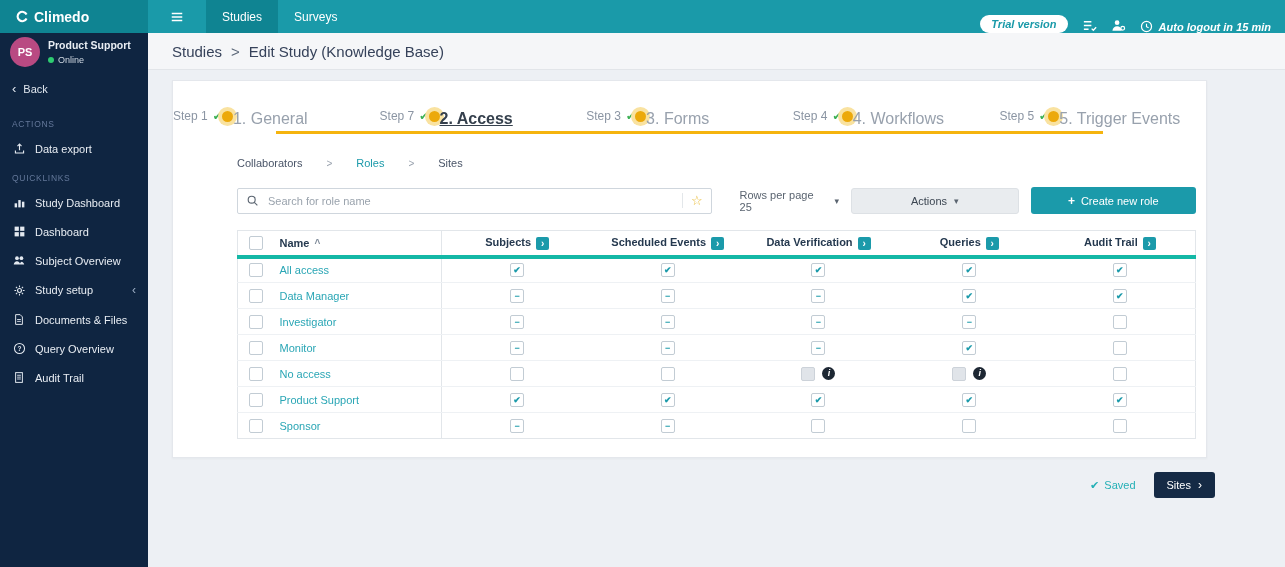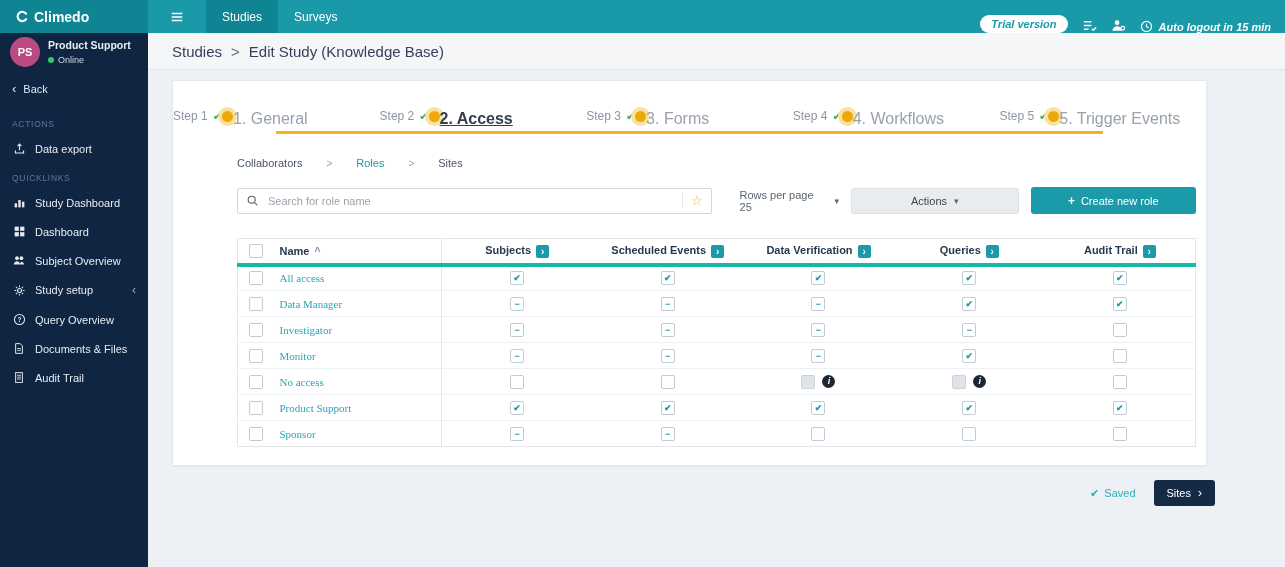--- a/index.html
+++ b/index.html
@@ -48,21 +48,21 @@
   .step-check { color: #3cb054; font-size: 11px; }
   .step-dot { width: 11px; height: 11px; border-radius: 50%; background: #eca90b; box-shadow: 0 0 0 4px #f9e2a0; margin: 10px 0 9px; }
   .step-label { font-size: 16px; color: #98a1ad; margin-top: 6px; }
   .step-label.active { color: #35404d; font-weight: bold; text-decoration: underline; }
   
   .sub-content { padding: 6px 10px 14px 64px; }
   .subnav { display: flex; gap: 24px; align-items: center; font-size: 11px; color: #4a5568; margin: 10px 0 18px; }
   .subnav-sep { color: #98a1ad; font-size: 10px; }
   .subnav-item { cursor: pointer; }
   .subnav-item.active { color: #1b9aaa; }
-  .toolbar { display: flex; align-items: center; margin-bottom: 24px; }
+  .toolbar { display: flex; align-items: center; margin-bottom: 16px; }
   .searchbox { display: flex; align-items: center; width: 476px; height: 26px; border: 1px solid #cfd6dd; border-radius: 2px; background: #fff; padding: 0 8px; gap: 7px; }
   .search-icon { display: flex; color: #5a6470; }
   .searchbox input { border: none; outline: none; flex: 1; font-size: 11px; font-family: inherit; color: #333; background: transparent; }
   .searchbox input::placeholder { color: #9aa3ad; }
   .star-icon { color: #e8b931; font-size: 13px; border-left: 1px solid #e3e7ea; padding-left: 8px; cursor: pointer; }
   .rows-select { margin-left: 28px; font-size: 11px; color: #5a6470; display: flex; gap: 6px; align-items: center; cursor: pointer; }
   .caret { font-size: 9px; color: #5a6470; }
   .actions-btn { margin-left: 12px; width: 168px; height: 26px; background: #e9ecef; border: 1px solid #dde1e5; border-radius: 3px; display: flex; align-items: center; justify-content: center; gap: 7px; font-size: 11px; color: #3c4652; cursor: pointer; }
   .create-btn { margin-left: 12px; width: 166px; height: 27px; background: #1b9aaa; color: #fff; border: none; border-radius: 3px; font-size: 11px; display: flex; align-items: center; justify-content: center; gap: 6px; font-family: inherit; cursor: pointer; }
   .plus-glyph { font-size: 12px; font-weight: bold; }
@@ -71,21 +71,21 @@
   .roles-table col.c-cb { width: 36px; }
   .roles-table col.c-name { width: 168px; }
   .roles-table th, .roles-table td { height: 26px; padding: 0; text-align: center; vertical-align: middle; }
   .roles-table thead th { border-bottom: 4px solid #14b8a6; color: #25394f; font-weight: bold; }
   .roles-table td { border-bottom: 1px solid #eef1f4; }
   .roles-table tr:last-child td { border-bottom: none; }
   th.name-col, td.name-col { text-align: left; padding-left: 6px; border-right: 1px solid #e2e6ea; }
   .col-label { margin-right: 5px; }
   .sort-caret { color: #7f8b99; font-size: 10px; font-weight: bold; }
   .col-badge { display: inline-block; width: 13px; height: 13px; background: #1b9aaa; color: #fff; border-radius: 2px; font-size: 10px; line-height: 13px; font-weight: bold; vertical-align: middle; cursor: pointer; }
-  .role-name { color: #2aa6b5; cursor: pointer; font-family: Liberation Serif, serif; }
+  .role-name { color: #2aa6b5; cursor: pointer; }
   .cb { display: inline-block; width: 14px; height: 14px; border: 1px solid #c2ccd4; border-radius: 2px; background: #fff; font-size: 9px; line-height: 12px; color: #1b9aaa; text-align: center; vertical-align: middle; cursor: pointer; font-weight: bold; }
   .cb.disabled { background: #e0e4e9; border-color: #ccd2d9; cursor: default; }
   .info-badge { display: inline-block; width: 13px; height: 13px; border-radius: 50%; background: #1d2733; color: #fff; font-size: 9px; line-height: 13px; font-weight: bold; font-style: italic; margin-left: 7px; vertical-align: middle; text-align: center; cursor: pointer; }
   
   .footer-row { width: 1043px; display: flex; justify-content: flex-end; align-items: center; gap: 18px; margin-top: 14px; }
   .saved { color: #25b0b6; font-size: 11px; display: flex; gap: 5px; align-items: center; }
   .sites-btn { background: #152a45; color: #fff; border: none; border-radius: 3px; height: 26px; padding: 0 13px; font-size: 11px; display: flex; align-items: center; gap: 7px; font-family: inherit; cursor: pointer; }
   .sites-chev { font-size: 12px; }
 </style>
 </head>
@@ -201,35 +201,35 @@
             <svg width="13" height="13" viewBox="0 0 16 16">
               <circle cx="8" cy="8" r="2.4" fill="none" stroke="currentColor" stroke-width="1.4"></circle>
               <path d="M8 1.8v2.1M8 12.1v2.1M1.8 8h2.1M12.1 8h2.1M3.6 3.6l1.5 1.5M10.9 10.9l1.5 1.5M12.4 3.6l-1.5 1.5M5.1 10.9l-1.5 1.5" stroke="currentColor" stroke-width="1.3"></path>
             </svg>
           </span>
           <span class="side-label">Study setup</span>
           <span class="side-chev">‹</span>
         </div>
         <div class="side-item">
           <span class="side-icon">
+            <svg width="12" height="13" viewBox="0 0 16 16">
+              <path d="M3.5 1.5h6L12.5 4.5v10h-9z" fill="none" stroke="currentColor" stroke-width="1.3"></path>
+              <path d="M5.5 8h5M5.5 10.5h5" stroke="currentColor" stroke-width="1.2"></path>
+            </svg>
+          </span>
+          <span class="side-label">Documents &amp; Files</span>
+        </div>
+        <div class="side-item">
+          <span class="side-icon">
             <svg width="13" height="13" viewBox="0 0 16 16">
               <circle cx="8" cy="8" r="6.2" fill="none" stroke="currentColor" stroke-width="1.3"></circle>
               <text x="8" y="11" font-size="8" font-weight="bold" text-anchor="middle" fill="currentColor">?</text>
             </svg>
           </span>
           <span class="side-label">Query Overview</span>
-        </div>
-        <div class="side-item">
-          <span class="side-icon">
-            <svg width="12" height="13" viewBox="0 0 16 16">
-              <path d="M3.5 1.5h6L12.5 4.5v10h-9z" fill="none" stroke="currentColor" stroke-width="1.3"></path>
-              <path d="M5.5 8h5M5.5 10.5h5" stroke="currentColor" stroke-width="1.2"></path>
-            </svg>
-          </span>
-          <span class="side-label">Documents &amp; Files</span>
         </div>
         <div class="side-item">
           <span class="side-icon">
             <svg width="12" height="13" viewBox="0 0 16 16">
               <rect x="3.5" y="1.5" width="9" height="13" fill="none" stroke="currentColor" stroke-width="1.3"></rect>
               <path d="M5.5 5h5M5.5 7.5h5M5.5 10h5" stroke="currentColor" stroke-width="1.2"></path>
             </svg>
           </span>
           <span class="side-label">Audit Trail</span>
         </div>
@@ -250,21 +250,21 @@
         <div class="step">
               <div class="step-title">
                 <span>Step 1</span>
                 <span class="step-check">✔</span>
               </div>
               <div class="step-dot"></div>
               <div class="step-label">1. General</div>
             </div>
             <div class="step">
               <div class="step-title">
-                <span>Step 2</span>
+                <span>Step 7</span>
                 <span class="step-check">✔</span>
               </div>
               <div class="step-dot"></div>
               <div class="step-label active">2. Access</div>
             </div>
             <div class="step">
               <div class="step-title">
                 <span>Step 3</span>
                 <span class="step-check">✔</span>
               </div>

